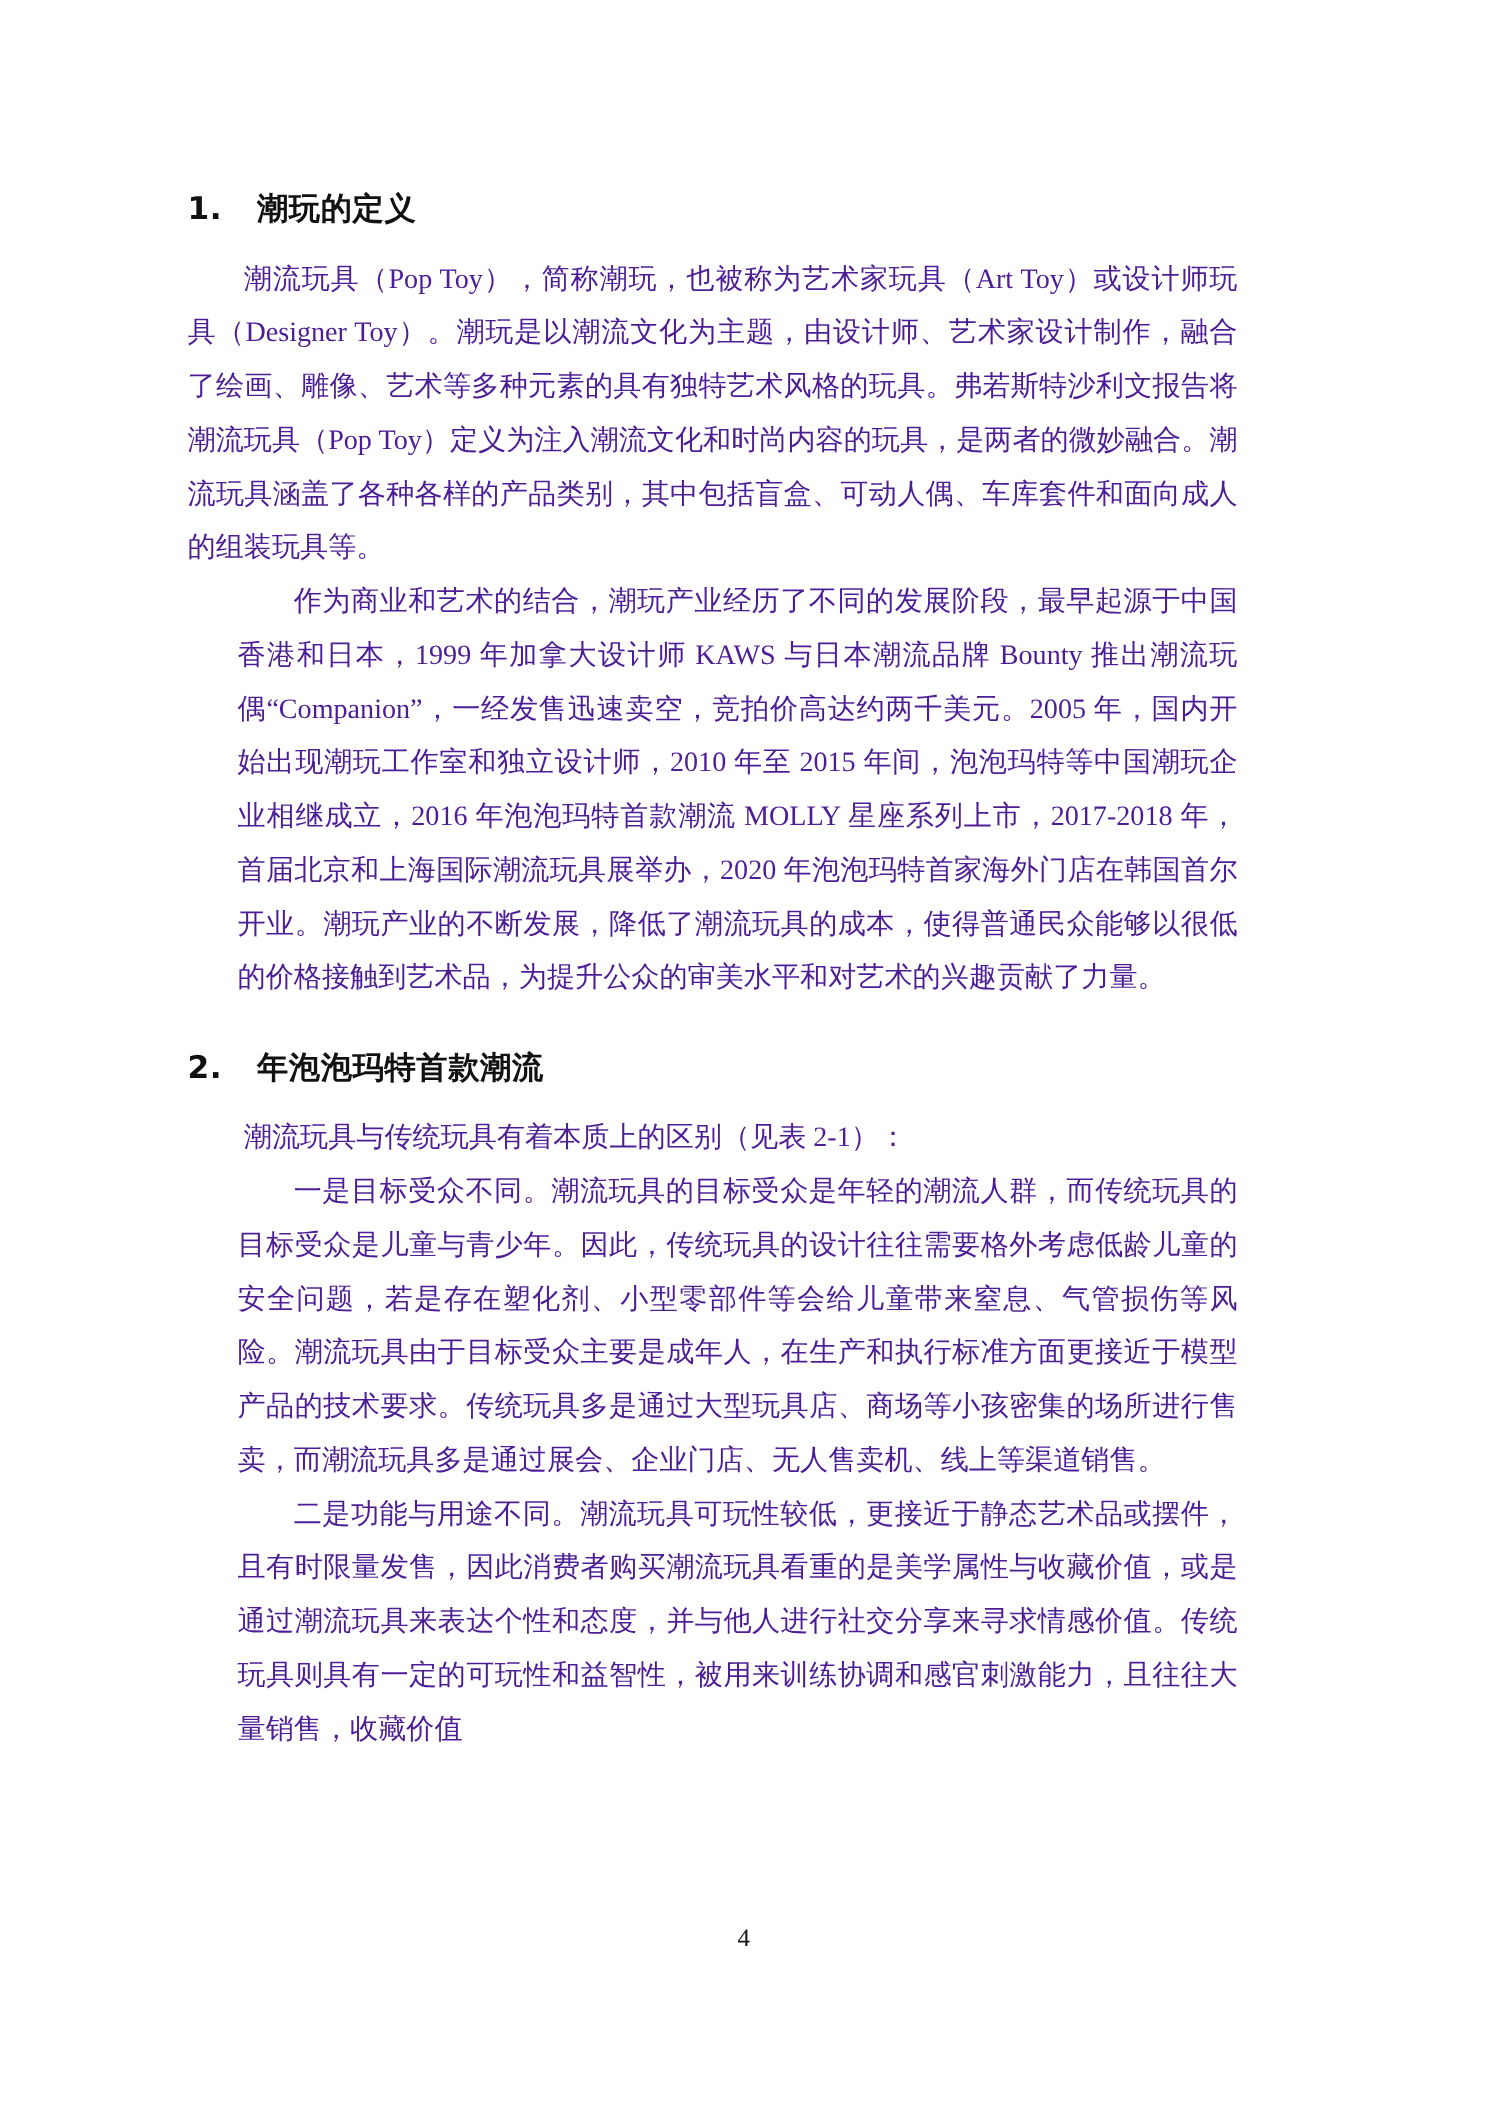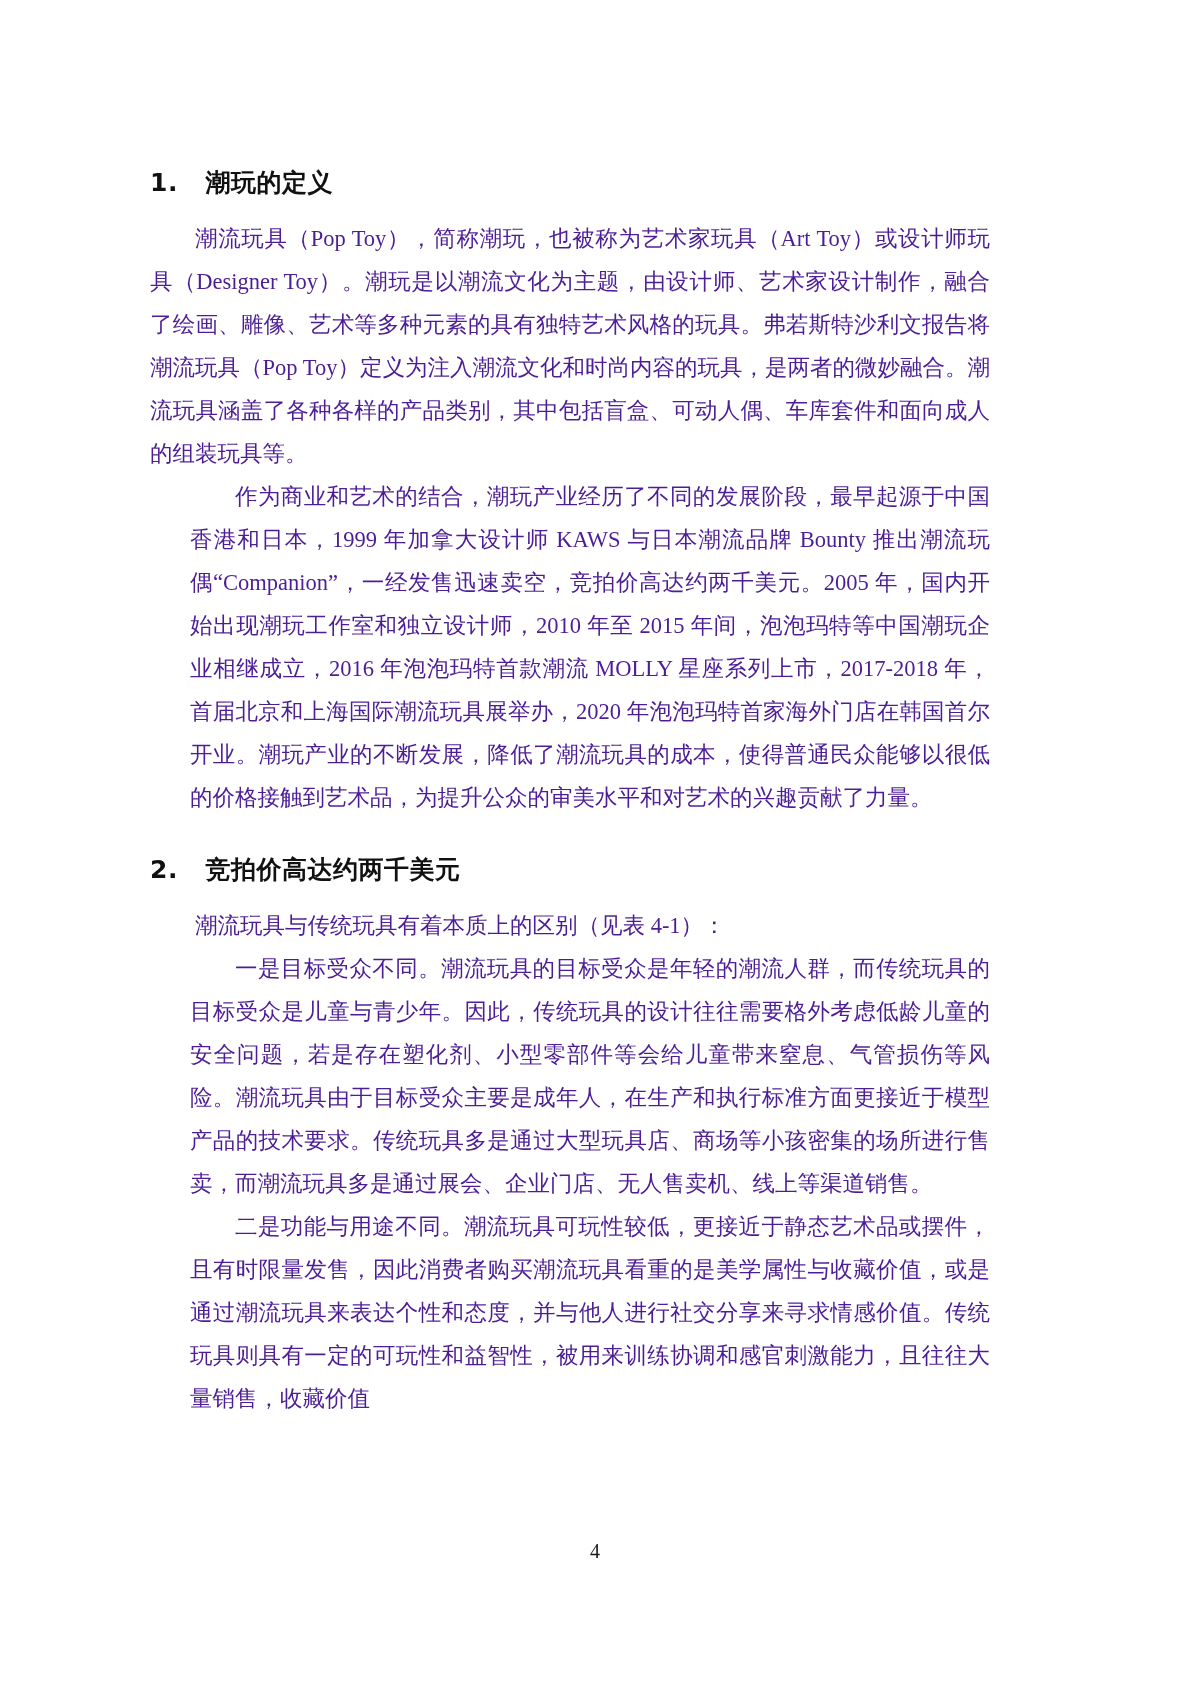--- a/index.html
+++ b/index.html
@@ -13,21 +13,21 @@
     height: 1683px;
     background: #ffffff;
     box-sizing: border-box;
     font-family: "Liberation Serif", "DejaVu Serif", serif;
     color: #1a1a1a;
     overflow: hidden;
   }
   .content {
     position: absolute;
     left: 150px;
-    top: 166px;
+    top: 150px;
     width: 840px;
   }
   h2.section-heading {
     font-family: "DejaVu Sans", "Liberation Sans", sans-serif;
     font-size: 25px;
     font-weight: bold;
     margin: 0 0 0 0;
     letter-spacing: 0.5px;
     color: #111111;
   }
@@ -76,24 +76,24 @@
       </h2>
     </div>
 
     <p class="body-para">潮流玩具（Pop Toy），简称潮玩，也被称为艺术家玩具（Art Toy）或设计师玩具（Designer Toy）。潮玩是以潮流文化为主题，由设计师、艺术家设计制作，融合了绘画、雕像、艺术等多种元素的具有独特艺术风格的玩具。弗若斯特沙利文报告将潮流玩具（Pop Toy）定义为注入潮流文化和时尚内容的玩具，是两者的微妙融合。潮流玩具涵盖了各种各样的产品类别，其中包括盲盒、可动人偶、车库套件和面向成人的组装玩具等。</p>
     <p class="body-para tight">作为商业和艺术的结合，潮玩产业经历了不同的发展阶段，最早起源于中国香港和日本，1999 年加拿大设计师 KAWS 与日本潮流品牌 Bounty 推出潮流玩偶“Companion”，一经发售迅速卖空，竞拍价高达约两千美元。2005 年，国内开始出现潮玩工作室和独立设计师，2010 年至 2015 年间，泡泡玛特等中国潮玩企业相继成立，2016 年泡泡玛特首款潮流 MOLLY 星座系列上市，2017-2018 年，首届北京和上海国际潮流玩具展举办，2020 年泡泡玛特首家海外门店在韩国首尔开业。潮玩产业的不断发展，降低了潮流玩具的成本，使得普通民众能够以很低的价格接触到艺术品，为提升公众的审美水平和对艺术的兴趣贡献了力量。</p>
 
     <div class="heading-block">
       <h2 class="section-heading">
         <span>2.</span>
         &nbsp;
-        <span>竞拍价高达约两千美元</span>
+        <span>年泡泡玛特首款潮流</span>
       </h2>
     </div>
 
-    <p class="body-para">潮流玩具与传统玩具有着本质上的区别（见表 4-1）：</p>
+    <p class="body-para">潮流玩具与传统玩具有着本质上的区别（见表 2-1）：</p>
     <p class="body-para tight">一是目标受众不同。潮流玩具的目标受众是年轻的潮流人群，而传统玩具的目标受众是儿童与青少年。因此，传统玩具的设计往往需要格外考虑低龄儿童的安全问题，若是存在塑化剂、小型零部件等会给儿童带来窒息、气管损伤等风险。潮流玩具由于目标受众主要是成年人，在生产和执行标准方面更接近于模型产品的技术要求。传统玩具多是通过大型玩具店、商场等小孩密集的场所进行售卖，而潮流玩具多是通过展会、企业门店、无人售卖机、线上等渠道销售。</p>
     <p class="body-para tight">二是功能与用途不同。潮流玩具可玩性较低，更接近于静态艺术品或摆件，且有时限量发售，因此消费者购买潮流玩具看重的是美学属性与收藏价值，或是通过潮流玩具来表达个性和态度，并与他人进行社交分享来寻求情感价值。传统玩具则具有一定的可玩性和益智性，被用来训练协调和感官刺激能力，且往往大量销售，收藏价值</p>
 
   </div>
 
   <div class="page-number">4</div>
 </div>
 
 </body></html>

